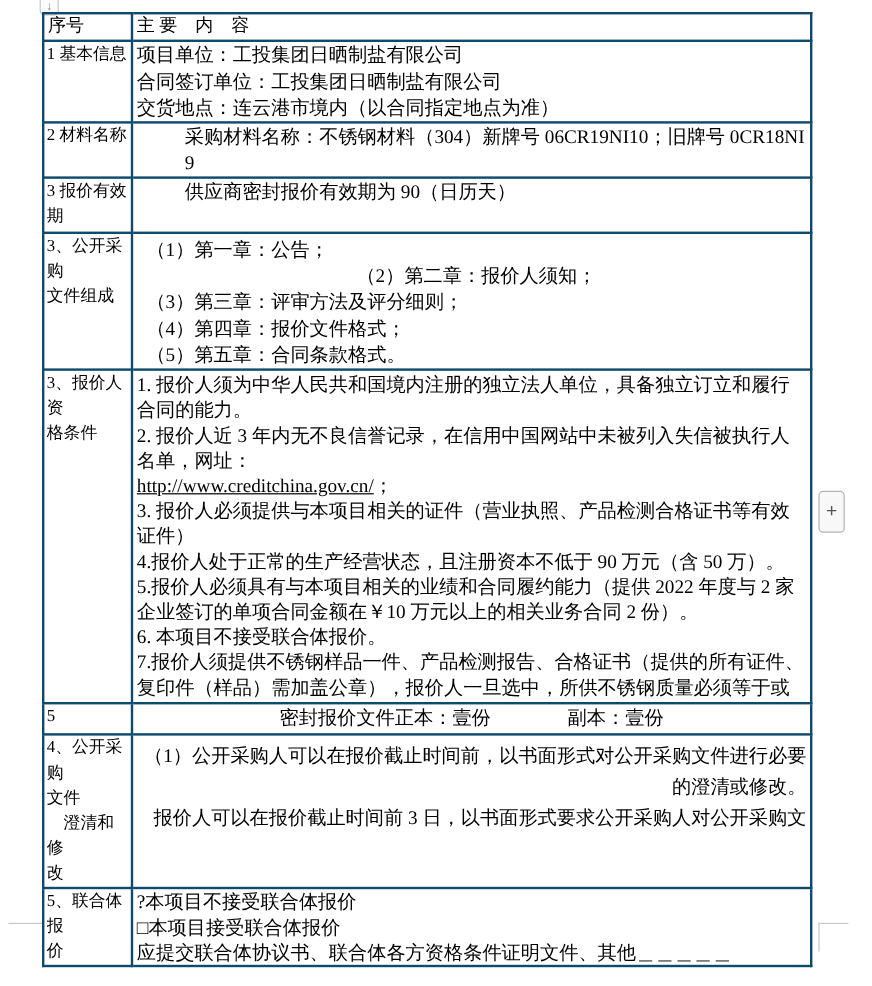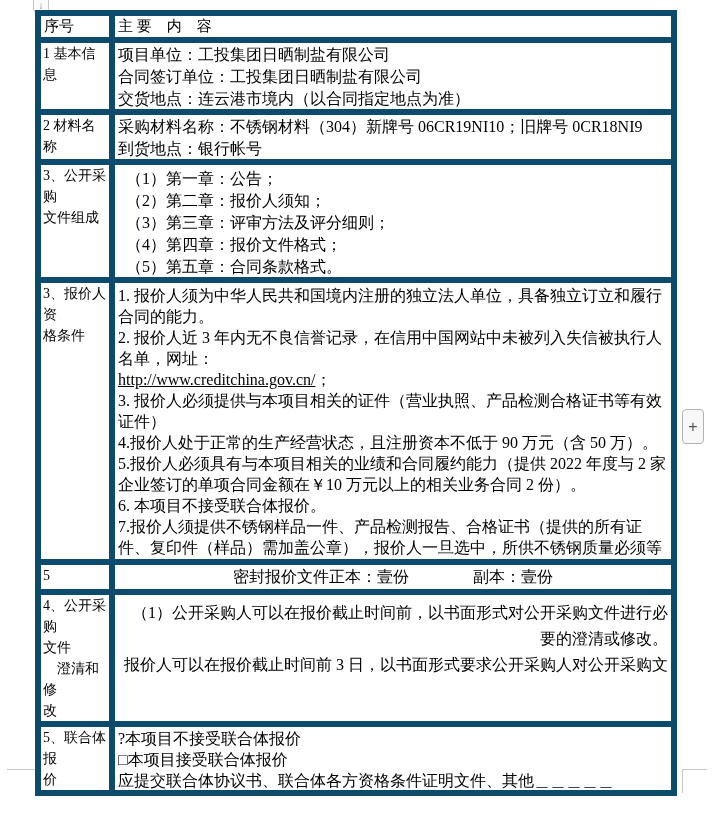--- a/index.html
+++ b/index.html
@@ -41,21 +41,21 @@
   .mark-right-h { left: 682px; top: 769px; width: 25px; height: 1px; }
   .mark-right-v { left: 682px; top: 769px; width: 1px;  height: 24px; }
 
   table.doc {
     position: absolute; left: 35px; top: 10px;
     width: 642px;
     border-collapse: collapse;
     table-layout: fixed;
   }
   .doc td, .doc th {
-    border: 6px solid #0c4a6e;
+    border: 2px solid #0c4a6e;
     vertical-align: top;
     font-weight: normal;
     text-align: left;
     overflow: hidden;
   }
   .doc th { font-size: 15px; line-height: 21px; padding: 0 3px; height: 21px; }
   .label-cell {
     vertical-align: middle;
     white-space: pre-line;
     word-break: break-all;
@@ -66,21 +66,21 @@
   }
   .content-cell { padding: 0; }
   .clip { overflow: hidden; padding: 1px 3px 0 3px; }
   .clip .line { font-size: 16px; line-height: 22px; white-space: normal; word-break: break-all; }
   .clip.lh21 .line { line-height: 21px; }
   .clip.lh26 .line { line-height: 26px; text-align: right; }
   .line.bold { font-weight: bold; }
   .link { text-decoration: underline; cursor: pointer; text-align: right; }
 
   .h66  { height: 66px; }
-  .h44  { height: 44px; }
+  .h44  { height: 44px; margin-left: 40px; }
   .h67  { height: 66px; }
   .h112 { height: 112px; padding-top: 3px; }
   .h276 { height: 276px; padding-top: 2px; }
   .h24  { height: 24px; text-align: center; }
   .h83  { height: 83px; padding-top: 5px; }
   .h62  { height: 62px; }
 </style>
 </head>
 <body>
 
@@ -111,26 +111,35 @@
   <tr>
     <td class="label-cell">2 材料名称</td>
     <td class="content-cell">
           <div class="clip h44">
             <div class="line">采购材料名称：不锈钢材料（304）新牌号 06CR19NI10；旧牌号 0CR18NI9</div>
             <div class="line">到货地点：银行帐号</div>
           </div>
         </td>
   </tr>
   <tr>
+    <td class="label-cell" style="vertical-align:top">3 报价有效
+期</td>
+    <td class="content-cell">
+          <div class="clip h44">
+            <div class="line">供应商密封报价有效期为 90（日历天）</div>
+          </div>
+        </td>
+  </tr>
+  <tr>
     <td class="label-cell">3、公开采购
 文件组成</td>
     <td class="content-cell">
           <div class="clip h112">
             <div class="line" style="padding-left: 8px;">（1）第一章：公告；</div>
-            <div class="line" style="padding-left: 8px;">（2）第二章：报价人须知；</div>
+            <div class="line" style="padding-left: 8px; text-align: center;">（2）第二章：报价人须知；</div>
             <div class="line" style="padding-left: 8px;">（3）第三章：评审方法及评分细则；</div>
             <div class="line" style="padding-left: 8px;">（4）第四章：报价文件格式；</div>
             <div class="line" style="padding-left: 8px;">（5）第五章：合同条款格式。</div>
           </div>
         </td>
   </tr>
   <tr>
     <td class="label-cell">3、报价人资
 格条件</td>
     <td class="content-cell">

